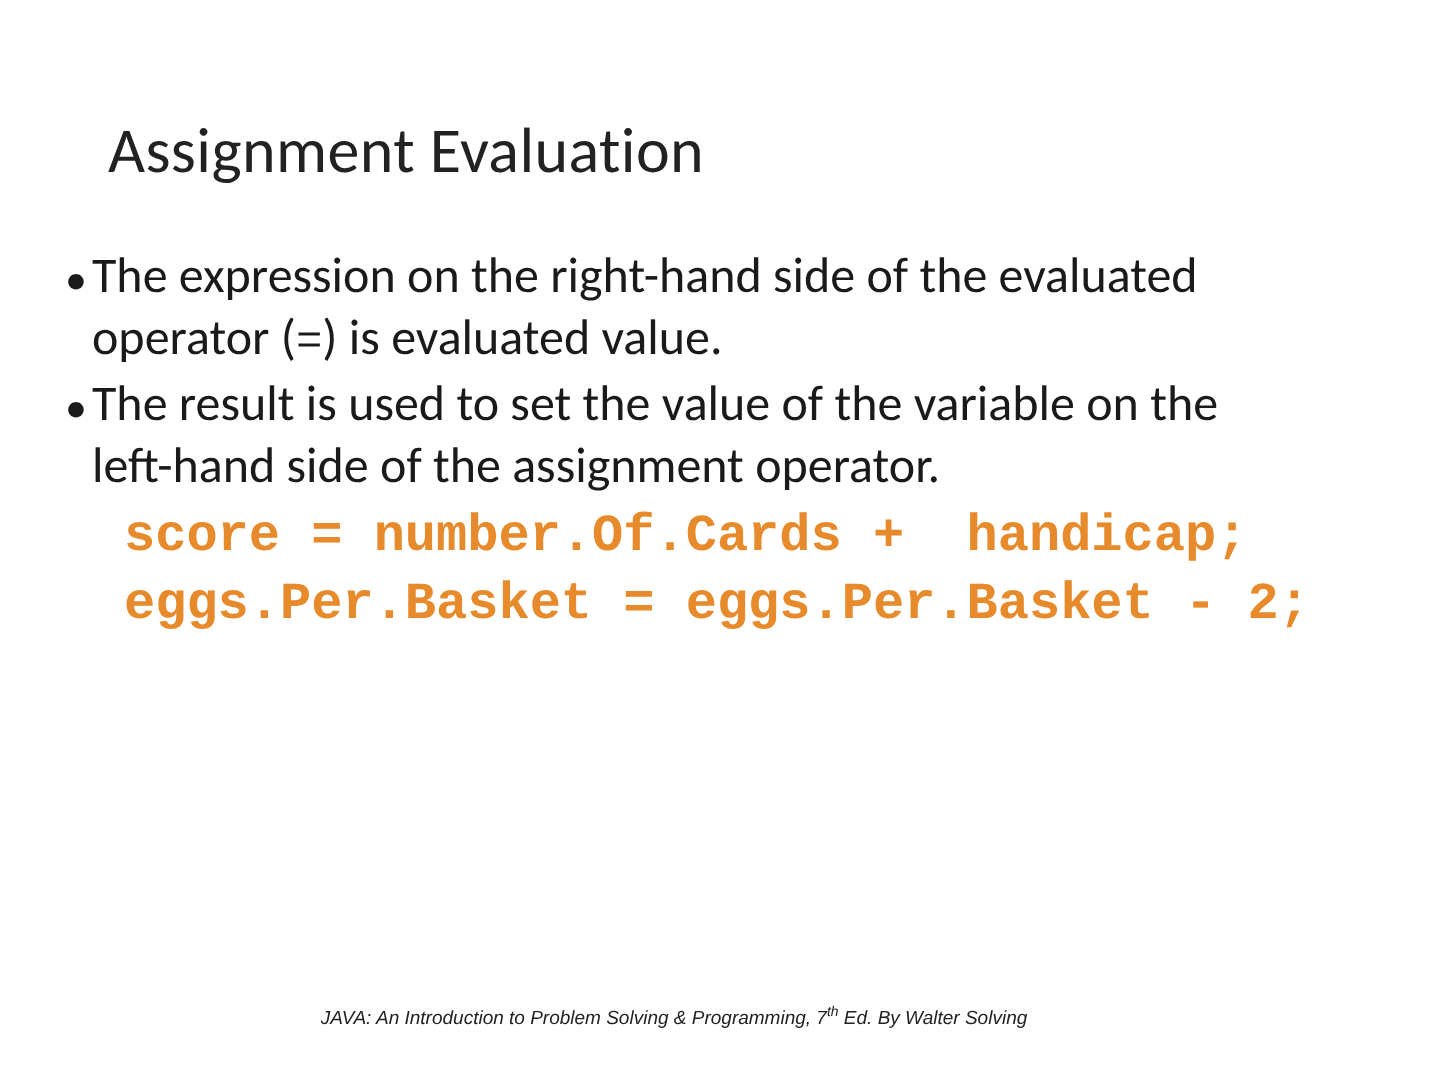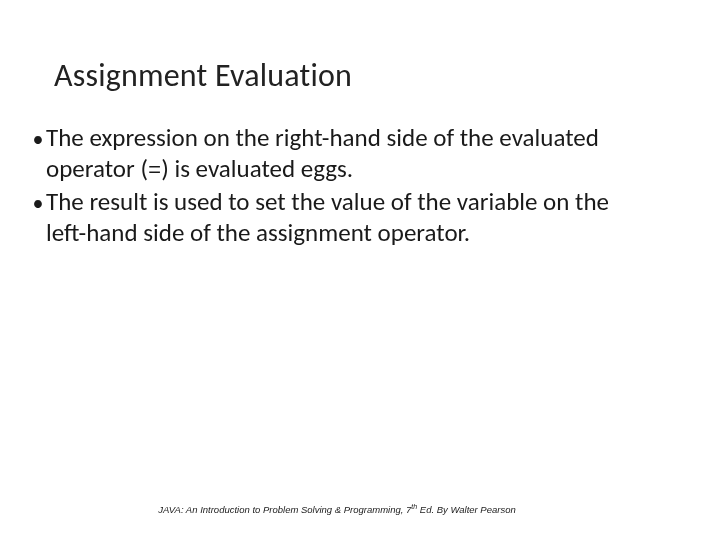--- a/index.html
+++ b/index.html
@@ -20,29 +20,33 @@
 <body>
 <div class="slide">
 
   <h1 class="title">Assignment Evaluation</h1>
 
   <div class="body">
 
     <div class="bullet">
       <div class="dot">•</div>
       <div class="txt">
-        <span>The expression on the right-hand side of the evaluated operator (</span><span class="mono-inline">=</span><span>) is evaluated eggs.</span>
+        <span>The expression on the right-hand side of the evaluated operator (</span><span class="mono-inline">=</span><span>) is evaluated value.</span>
       </div>
     </div>
 
     <div class="bullet">
       <div class="dot">•</div>
       <div class="txt">The result is used to set the value of the variable on the left-hand side of the assignment operator.</div>
     </div>
 
+    <div class="code-block">
+      <div class="code-line">score = number.Of.Cards +  handicap;</div>
+      <div class="code-line">eggs.Per.Basket = eggs.Per.Basket - 2;</div>
+    </div>
 
   </div>
 
   <div class="footer">
-    <span>JAVA: An Introduction to Problem Solving &amp; Programming, 7</span><span class="ord">th</span><span> Ed. By Walter Pearson</span><br>
+    <span>JAVA: An Introduction to Problem Solving &amp; Programming, 7</span><span class="ord">th</span><span> Ed. By Walter Solving</span><br>
   </div>
 
 </div>
 
 </body></html>

